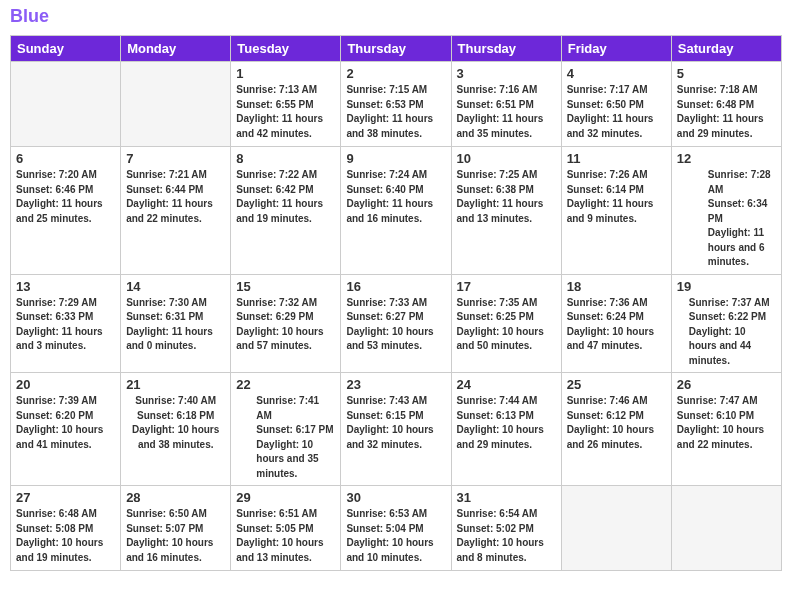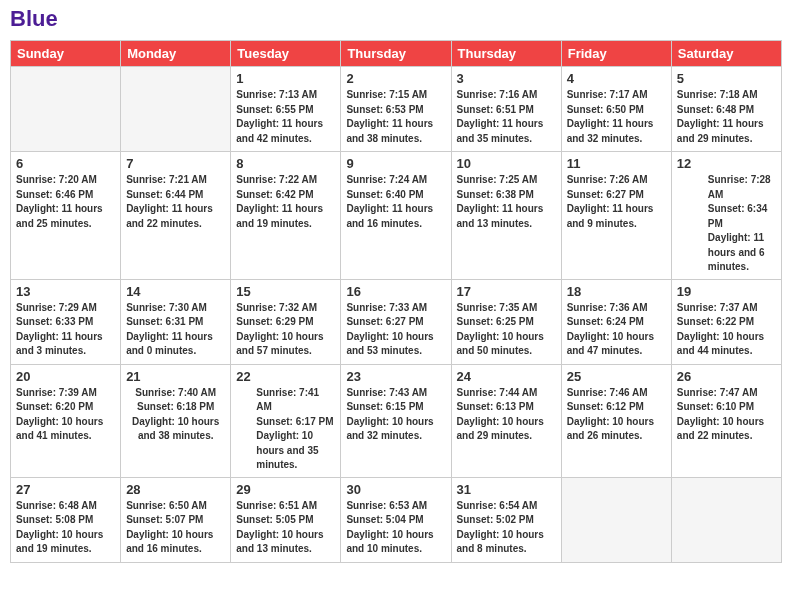--- a/index.html
+++ b/index.html
@@ -3,33 +3,33 @@
   <meta charset="utf-8">
   <style>
     * { box-sizing: border-box; margin: 0; padding: 0; }
     body { font-family: Arial, sans-serif; background: #fff; width: 792px; min-height: 612px; padding: 10px; }
     .header { display: flex; align-items: flex-start; justify-content: space-between; margin-bottom: 8px; }
     .logo { display: flex; flex-direction: column; align-items: flex-start; }
     .title-area { text-align: right; }
     .month-title { font-size: 36px; font-weight: bold; color: #333; }
     .location { font-size: 16px; color: #555; margin-top: 2px; }
     .calendar { width: 100%; border-collapse: collapse; }
-    .calendar th { background: #ef4444; color: #fff; text-align: left; padding: 5px 6px; font-size: 13px; border: 1px solid #ccc; }
+    .calendar th { background: #6d28d9; color: #fff; text-align: left; padding: 5px 6px; font-size: 13px; border: 1px solid #ccc; }
     .calendar td { border: 1px solid #ccc; vertical-align: top; padding: 4px 5px; font-size: 10.5px; color: #333; background: #fff; width: calc(100%/7); min-height: 80px; }
     .calendar td.empty { background: #f5f5f5; }
     .day-num { font-weight: bold; font-size: 13px; margin-bottom: 2px; display: block; }
     .day-info { font-size: 10px; line-height: 1.45; color: #333; font-weight: bold; }
     .week-row td { height: 85px; }
   </style>
 </head>
 <body>
 
 <div class="header">
   <div class="logo">
-    <span style="font-size:22px;font-weight:bold;color:#4c1d95;margin-top:-4px;">Blue</span>
+    <span style="font-size:18px;font-weight:bold;color:#8b5cf6;margin-top:-4px;">Blue</span>
   </div>
   <div class="title-area">
     <div class="month-title"></div>
     <div class="location"></div>
   </div>
 </div>
 
 <table class="calendar">
   <thead>
     <tr id="header-row">
@@ -104,21 +104,21 @@
         </td>
         <td>
           <span class="day-num">10</span>
           <div class="day-info" style="white-space: pre-line;">Sunrise: 7:25 AM
 Sunset: 6:38 PM
 Daylight: 11 hours and 13 minutes.</div>
         </td>
         <td>
           <span class="day-num">11</span>
           <div class="day-info" style="white-space: pre-line;">Sunrise: 7:26 AM
-Sunset: 6:27 PM
+Sunset: 6:14 PM
 Daylight: 11 hours and 9 minutes.</div>
         </td>
         <td>
           <span class="day-num">12</span>
           <div class="day-info" style="white-space: pre-line; margin-left: 31px;">Sunrise: 7:28 AM
 Sunset: 6:34 PM
 Daylight: 11 hours and 6 minutes.</div>
         </td>
       </tr>
       <tr class="week-row">
@@ -153,21 +153,21 @@
 Daylight: 10 hours and 50 minutes.</div>
         </td>
         <td>
           <span class="day-num">18</span>
           <div class="day-info" style="white-space: pre-line;">Sunrise: 7:36 AM
 Sunset: 6:24 PM
 Daylight: 10 hours and 47 minutes.</div>
         </td>
         <td>
           <span class="day-num">19</span>
-          <div class="day-info" style="white-space: pre-line;">Sunrise: 7:37 AM
+          <div class="day-info" style="white-space: pre-line; margin-left: 12px;">Sunrise: 7:37 AM
 Sunset: 6:22 PM
 Daylight: 10 hours and 44 minutes.</div>
         </td>
       </tr>
       <tr class="week-row">
         <td>
           <span class="day-num">20</span>
           <div class="day-info" style="white-space: pre-line;">Sunrise: 7:39 AM
 Sunset: 6:20 PM
 Daylight: 10 hours and 41 minutes.</div>

